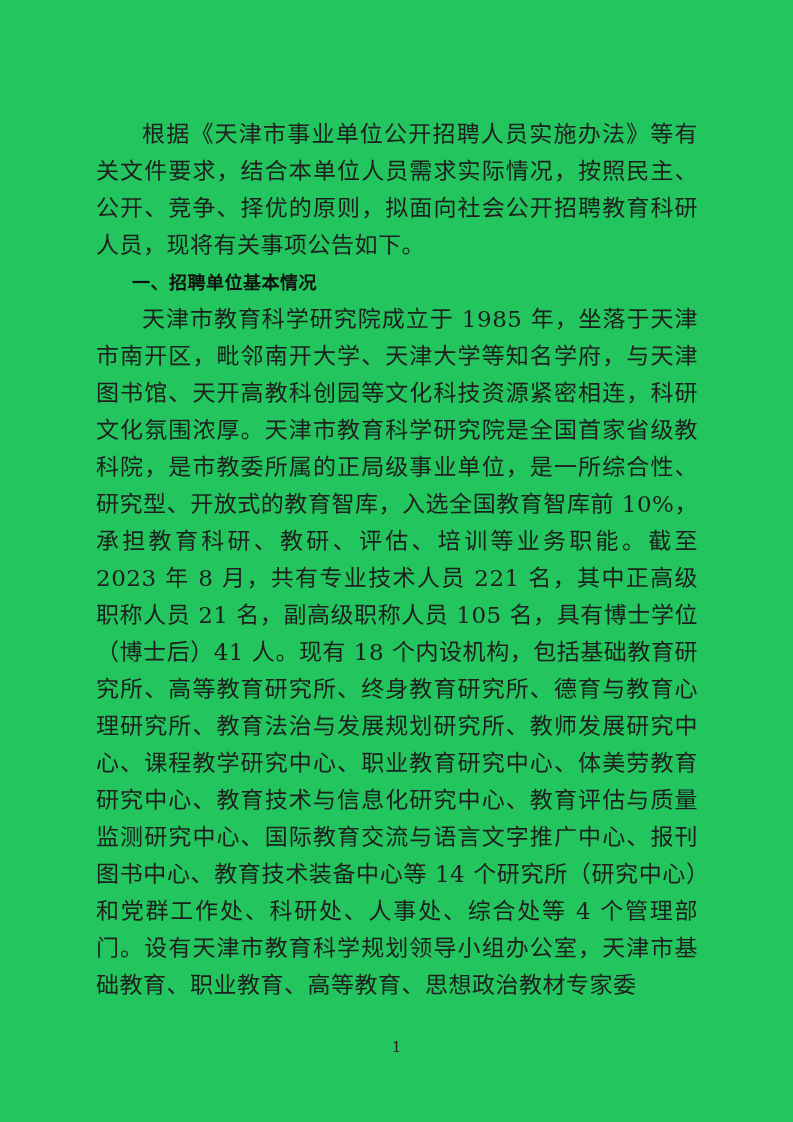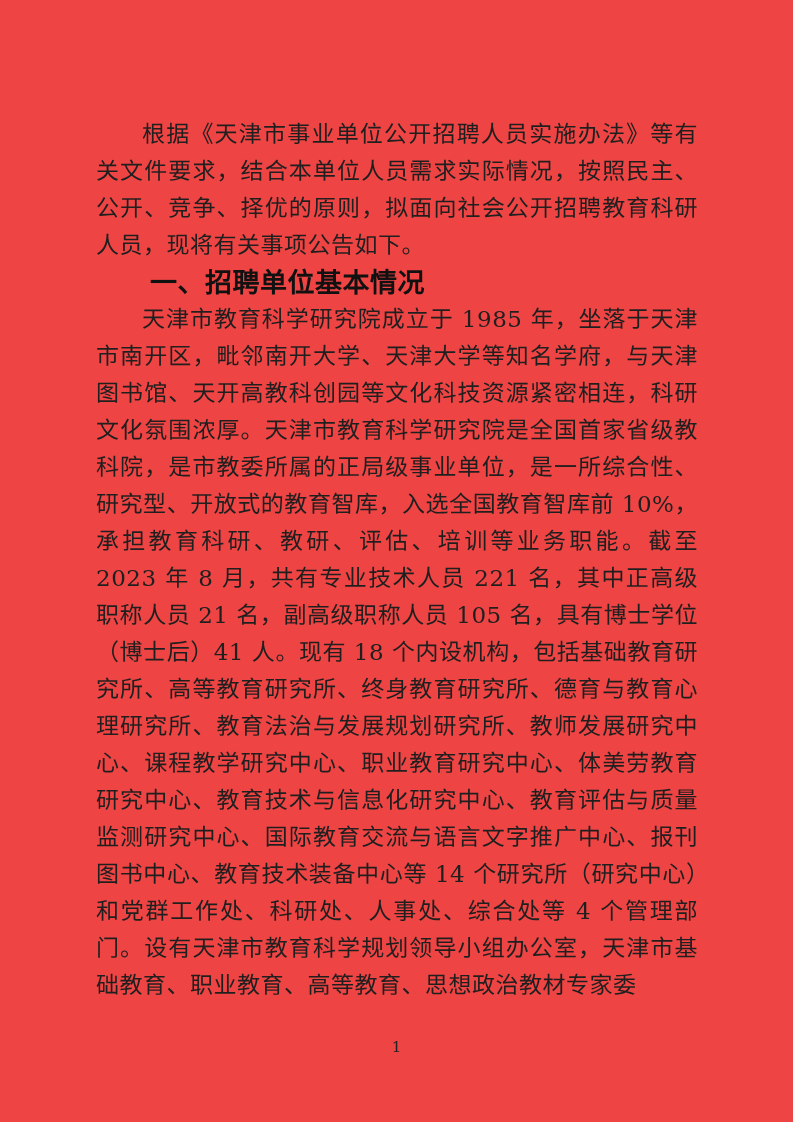--- a/index.html
+++ b/index.html
@@ -6,21 +6,21 @@
   html, body {
     margin: 0;
     padding: 0;
     background: #e9e9e9;
   }
   .page {
     position: relative;
     width: 793px;
     height: 1122px;
     margin: 0 auto;
-    background: #ef4444;
+    background: #22c55e;
     overflow: hidden;
     box-shadow: 0 0 4px rgba(0,0,0,0.15);
     font-family: "DejaVu Serif", "Liberation Serif", serif;
   }
   .content {
     position: absolute;
     left: 96px;
     top: 116px;
     width: 602px;
   }
@@ -33,21 +33,21 @@
     color: #1f1f1f;
     text-align: justify;
     text-justify: inter-ideograph;
     text-indent: 2em;
     font-family: "DejaVu Serif", "Liberation Serif", serif;
     font-weight: 400;
   }
   .section-heading {
     margin: 0;
     padding: 0;
-    font-size: 27px;
+    font-size: 18px;
     line-height: 37px;
     letter-spacing: 0.5px;
     color: #111111;
     text-indent: 2em;
     font-weight: 700;
     font-family: "DejaVu Sans", "Liberation Sans", sans-serif;
   }
   .page-number {
     position: absolute;
     left: 0;

